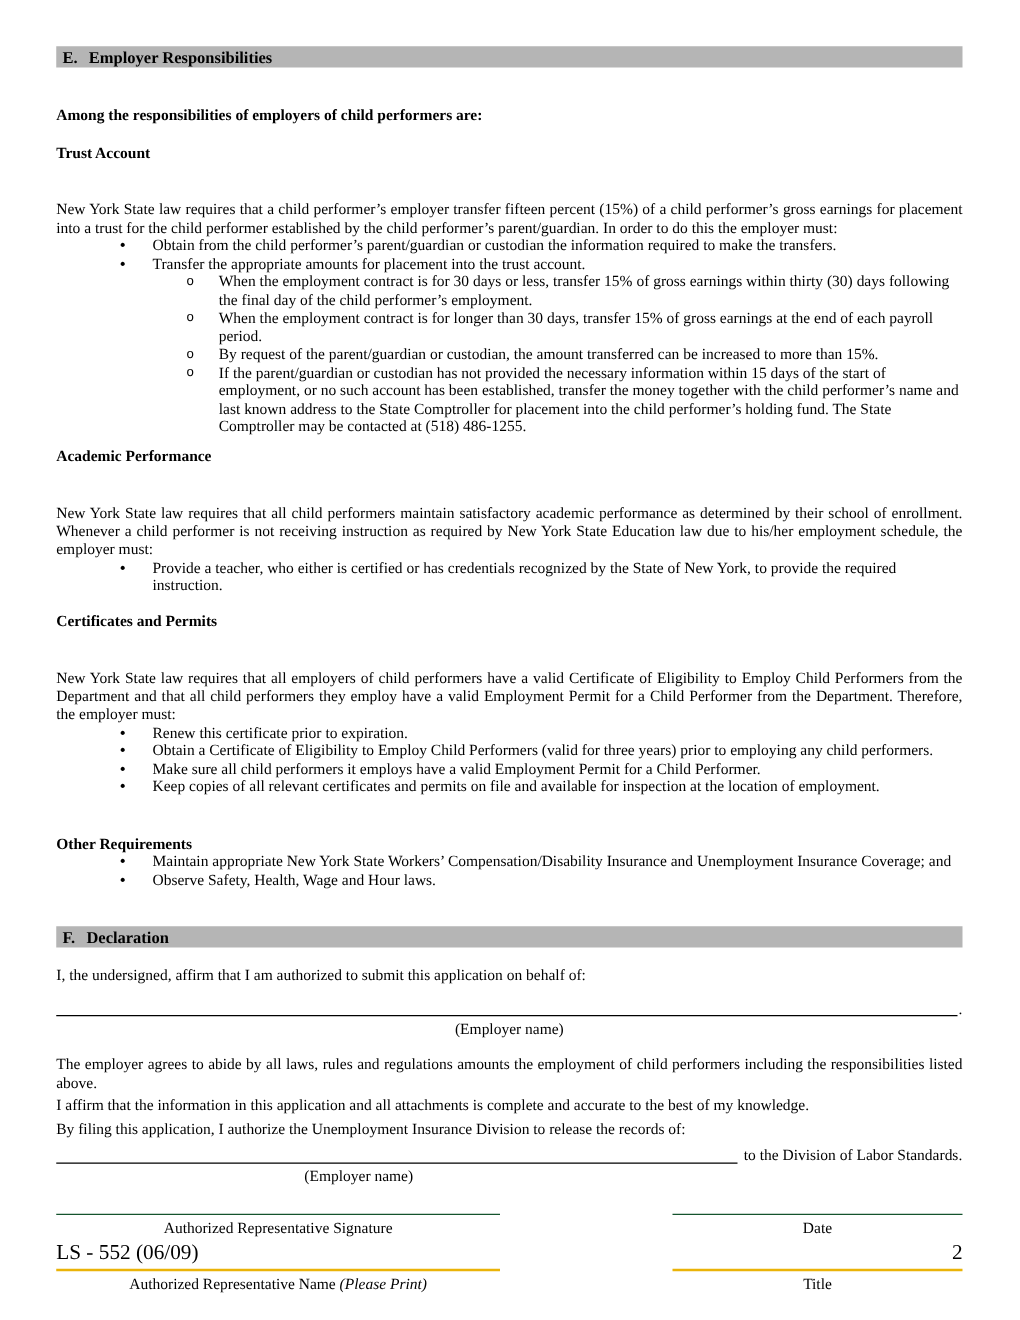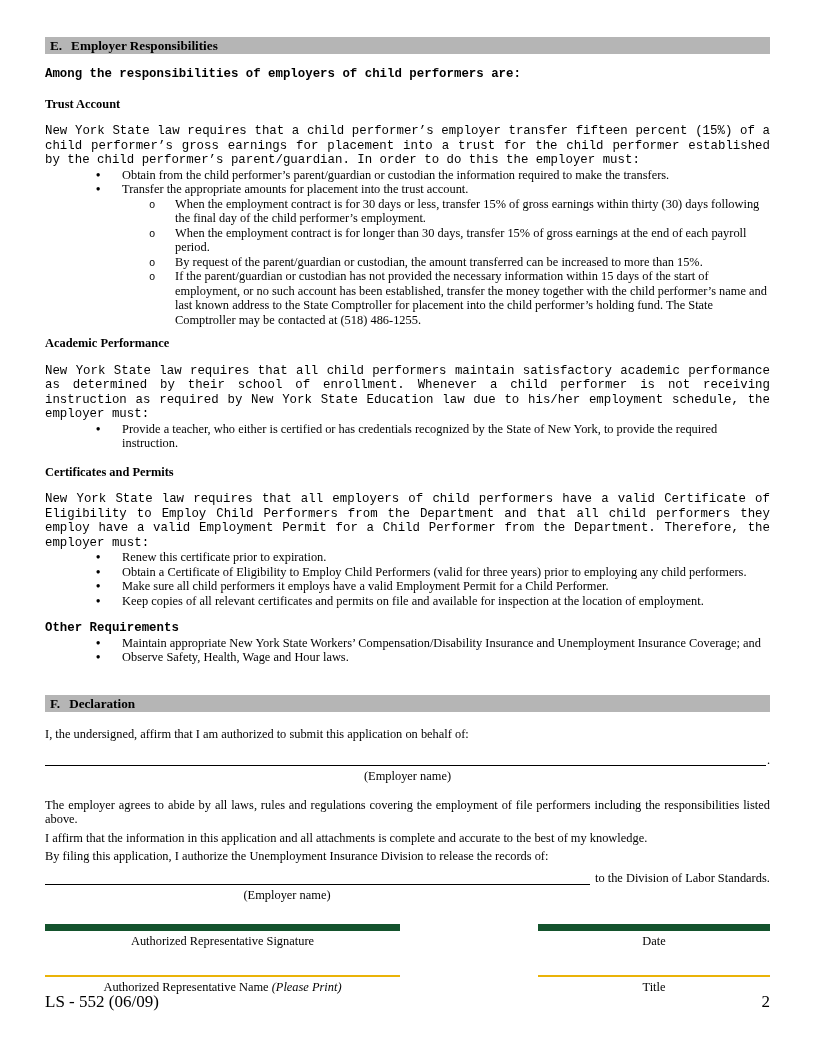--- a/index.html
+++ b/index.html
@@ -10,21 +10,21 @@
   }
   .page { padding:37px 46px 0 45px; font-size:12.4px; line-height:14.5px; }
 
   .sec-bar {
     background:#b5b5b5; font-weight:bold; font-size:13.2px; line-height:15px;
     padding:1px 5px 1px 5px; display:flex; gap:9px;
   }
   .sec-bar-f { margin-top:30px; }
 
   .bold { font-weight:bold; }
-  .mt13 { margin-top:13px;font-family:Liberation Mono, monospace; }
+  .mt13 { margin-top:31px; }
   .mt15 { margin-top:15px; }
   .mt9  { margin-top:9px; }
   .mt12 { margin-top:4px; }
   .mt14 { margin-top:14px; }
   .just { text-align:justify; }
 
   .list { margin:0; padding:0; }
   .b1 { position:relative; padding-left:77px; }
   .b1::before { content:"\2022"; position:absolute; left:51px; font-weight:bold; }
   .b2 { position:relative; padding-left:130px; }
@@ -44,21 +44,21 @@
   .division-row { display:flex; align-items:flex-end; margin-top:4px; height:17px; }
   .division-line { width:545px; border-bottom:1px solid #000; height:100%; }
   .division-text { margin-left:5px; line-height:13px; }
 
   .sig-row { display:flex; justify-content:space-between; }
   .sig-row-1 { margin-top:22px; }
   .sig-row-2 { margin-top:26px; }
   .sig-cell { text-align:center; padding-top:3px; }
   .sig-left { width:355px; }
   .sig-right { width:232px; }
-  .line-thin  { border-top:7px solid #14532d; }
+  .line-thin  { border-top:1px solid #14532d; }
   .line-thick { border-top:2px solid #eab308; }
 
   .footer {
     position:absolute; left:45px; right:46px; top:992px;
     display:flex; justify-content:space-between; font-size:17px;
   }
 </style>
 </head>
 <body>
 
@@ -109,21 +109,21 @@
   </div>
 
   <div class="mt15">I, the undersigned, affirm that I am authorized to submit this application on behalf of:</div>
 
   <div class="blank-row">
     <span class="blank-line grow"></span>
     <span class="period">.</span>
   </div>
   <div class="center-label">(Employer name)</div>
 
-  <div class="mt14 just">The employer agrees to abide by all laws, rules and regulations covering the employment of file performers including the responsibilities listed above.</div>
+  <div class="mt14 just">The employer agrees to abide by all laws, rules and regulations amounts the employment of child performers including the responsibilities listed above.</div>
   <div class="mt12">I affirm that the information in this application and all attachments is complete and accurate to the best of my knowledge.</div>
   <div class="mt12">By filing this application, I authorize the Unemployment Insurance Division to release the records of:</div>
 
   <div class="division-row">
     <span class="division-line"></span>
     <span class="division-text">to the Division of Labor Standards.</span>
   </div>
   <div class="center-label-left">(Employer name)</div>
 
   <div class="sig-row sig-row-1">

